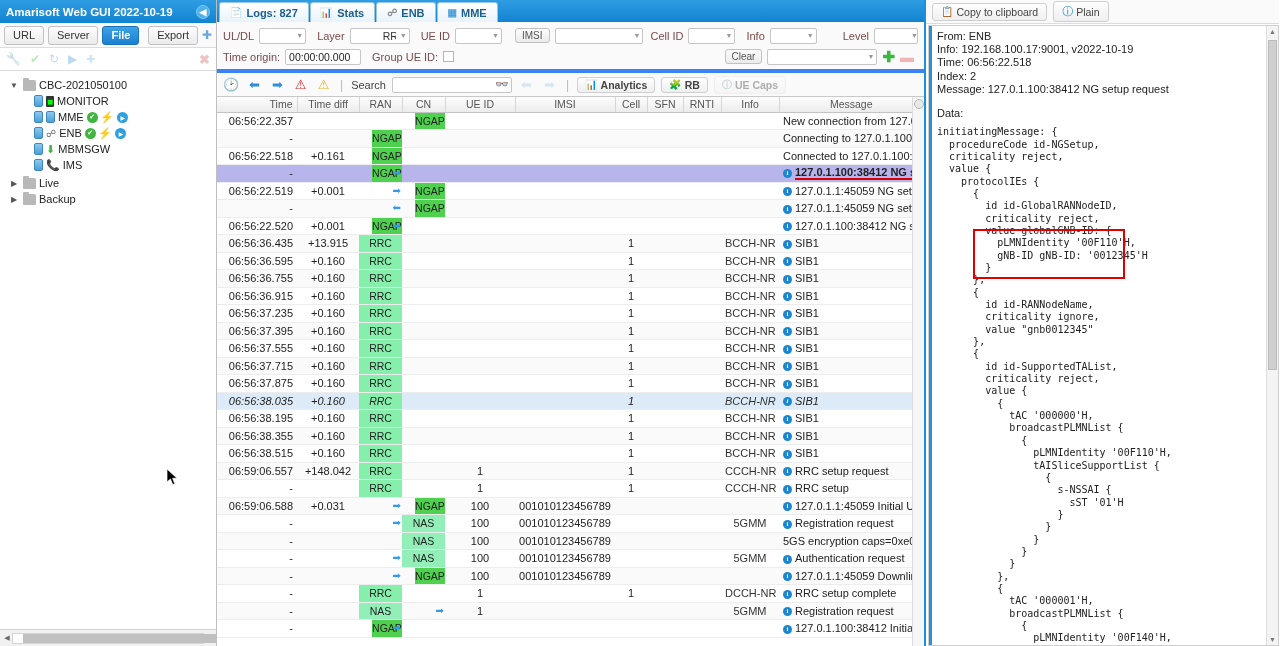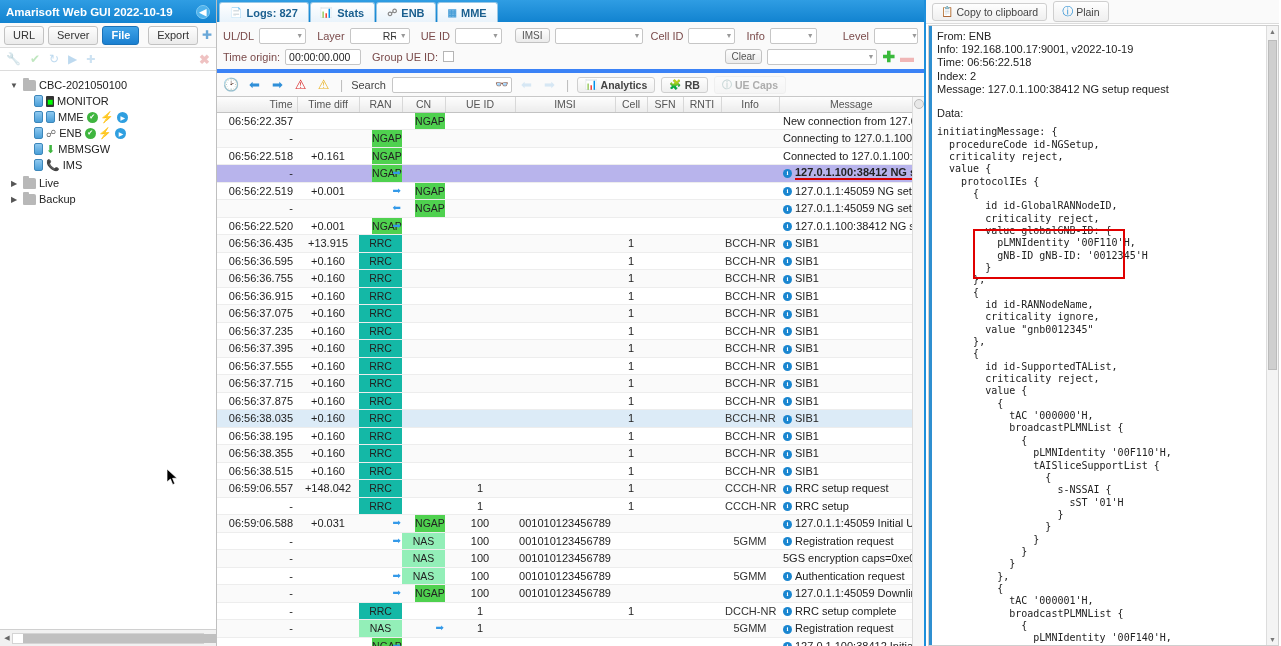--- a/index.html
+++ b/index.html
@@ -101,29 +101,29 @@
   table.logs { border-collapse: collapse; width: 100%; table-layout: fixed; font-size:11px; }
   table.logs th {
     background: linear-gradient(#fdfdfd,#ececec); border-right:1px solid #d8d8d8;
     border-bottom:1px solid #c3c3c3; font-weight: normal; color:#555; height:15px;
     font-size: 10.5px; padding: 0 4px;
   }
   table.logs td { border-bottom:1px solid #ededed; height:16.5px; padding:0 4px; white-space:nowrap;
      overflow:hidden; }
   tr.alt td { background:#fafafa; }
   tr.sel-row td { background:#b8b4ec !important; }
-  tr.hl-row td { background:#dcebf7 !important; }
+  tr.hl-row td { background:#dcebf7 !important;font-style:italic; }
   .c-time { text-align:right; }
   .c-diff { text-align:center; }
   .c-ran, .c-cn { padding:0 !important; position:relative; }
   .proto {
     display:block; text-align:center; font-size:10.5px; line-height:16.5px; height:16.5px;
   }
   .p-ngap { background:#4fd14f;margin-left:13px; }
-  .p-rrc  { background:#14b8a6; }
+  .p-rrc  { background:#86efac; }
   .p-nas  { background:#93efb8; }
   .arrow-r { position:absolute; right:1px; top:3px; font-size:10px; color:#3399e8; line-height:1;}
   .c-ueid, .c-cell, .c-sfn { text-align:center; }
   .c-imsi { text-align:center; }
   .c-rnti { text-align:center; }
   .c-info { text-align:center; color:#333; }
   .c-msg { color:#222; }
   .iinfo { display:inline-block; width:9px; height:9px; border-radius:50%;
      background:#1a86d0; color:#fff; font-size:7px; font-weight:bold; text-align:center;
      line-height:9px; margin-right:3px; vertical-align:middle; font-family:"Liberation Serif",serif;}
@@ -538,35 +538,20 @@
               <td class="c-ueid"></td>
               <td class="c-imsi"></td>
               <td class="c-cell">1</td>
               <td class="c-sfn"></td>
               <td class="c-rnti"></td>
               <td class="c-info">BCCH-NR</td>
               <td class="c-msg"><span class="iinfo">i</span><span>SIB1</span></td>
             </tr>
             <tr class="">
               <td class="c-time">06:56:36.915</td>
-              <td class="c-diff">+0.160</td>
-              <td class="c-ran">
-                <span class="proto p-rrc">RRC</span>
-              </td>
-              <td class="c-cn"></td>
-              <td class="c-ueid"></td>
-              <td class="c-imsi"></td>
-              <td class="c-cell">1</td>
-              <td class="c-sfn"></td>
-              <td class="c-rnti"></td>
-              <td class="c-info">BCCH-NR</td>
-              <td class="c-msg"><span class="iinfo">i</span><span>SIB1</span></td>
-            </tr>
-            <tr class="alt">
-              <td class="c-time">06:56:37.075</td>
               <td class="c-diff">+0.160</td>
               <td class="c-ran">
                 <span class="proto p-rrc">RRC</span>
               </td>
               <td class="c-cn"></td>
               <td class="c-ueid"></td>
               <td class="c-imsi"></td>
               <td class="c-cell">1</td>
               <td class="c-sfn"></td>
               <td class="c-rnti"></td>

